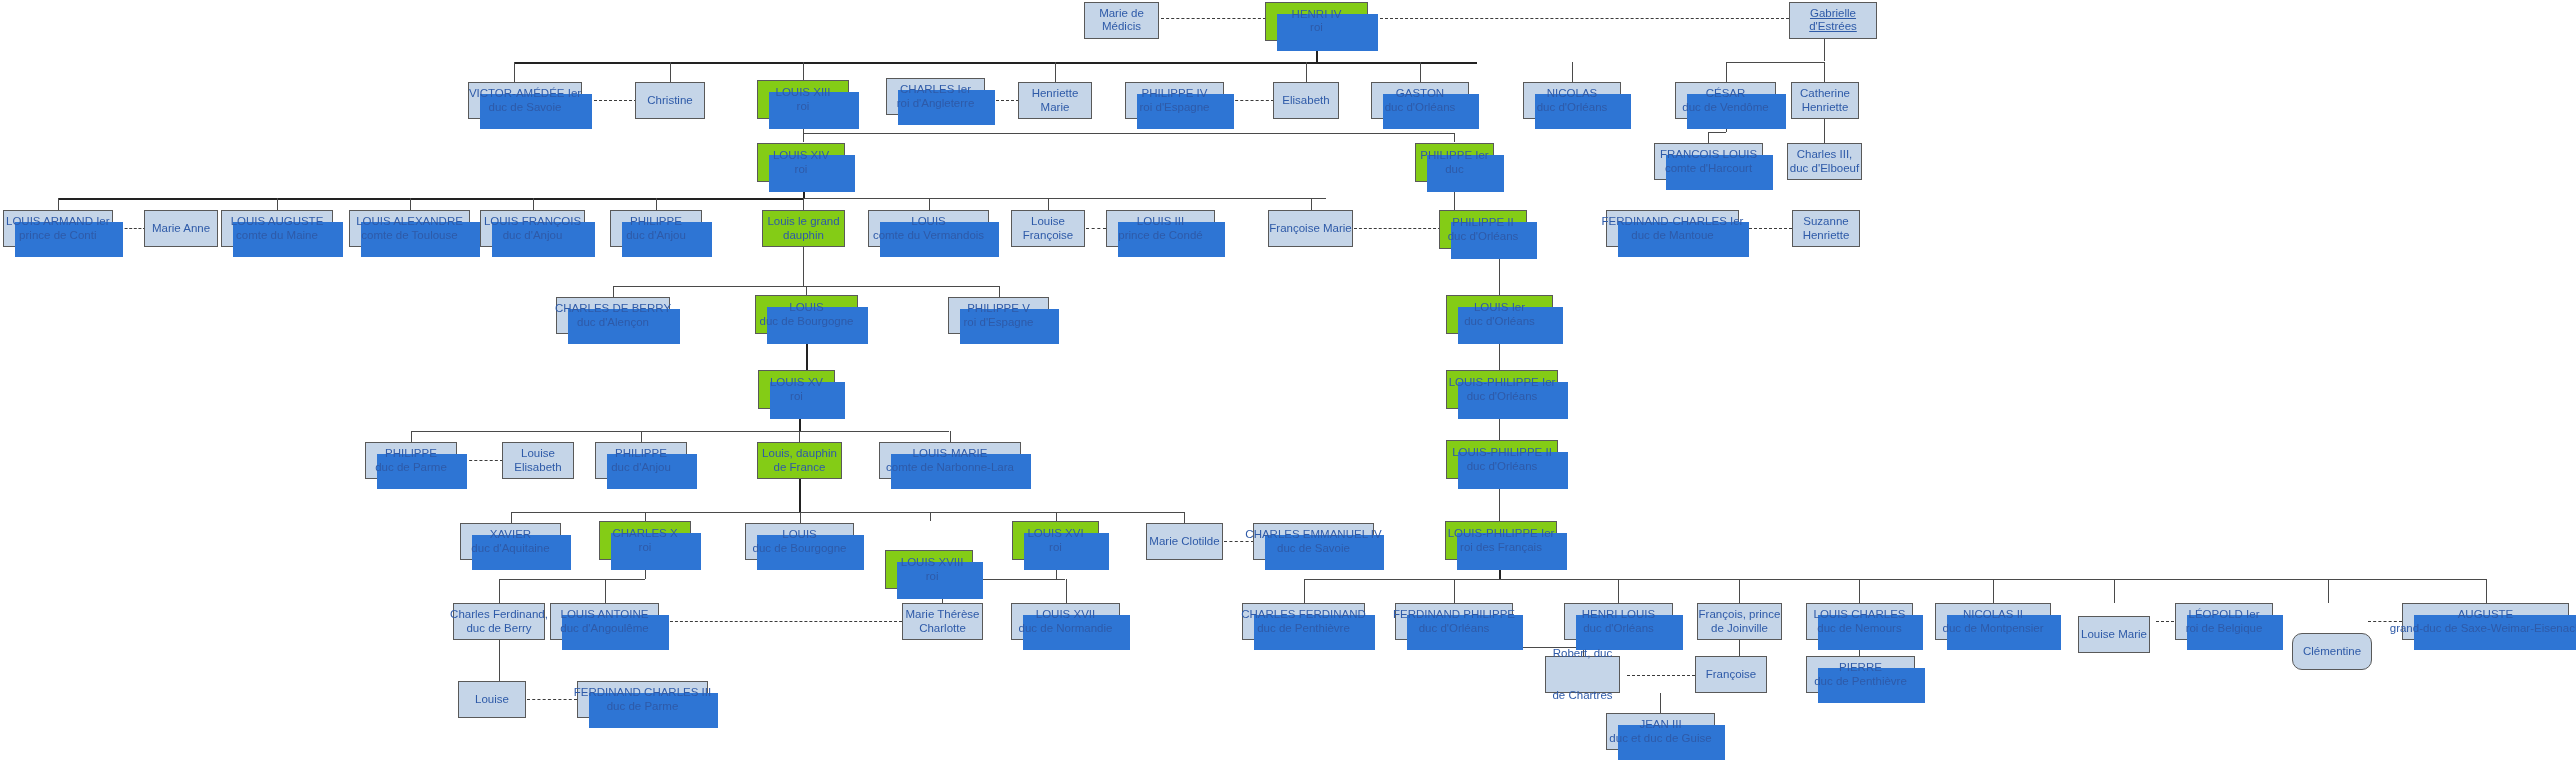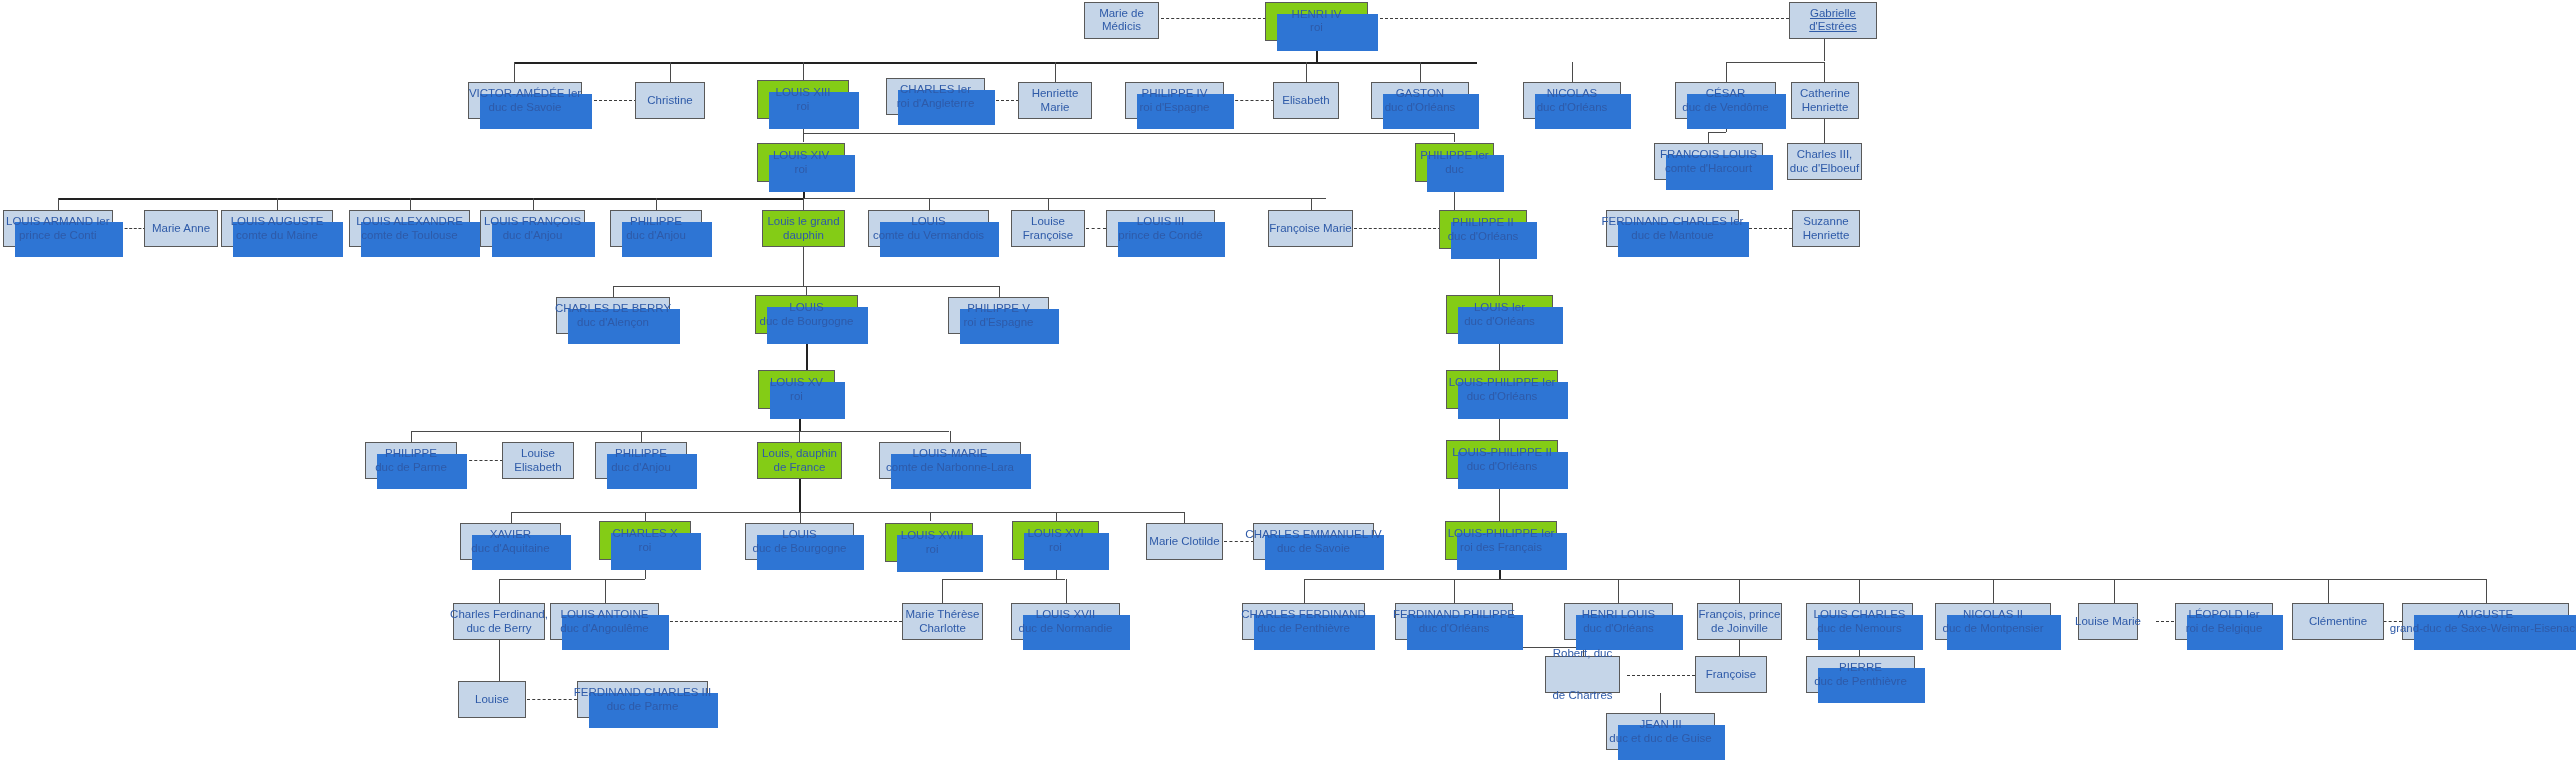--- a/index.html
+++ b/index.html
@@ -390,21 +390,21 @@
         <span class="l2">duc d'Aquitaine</span>
       </div>
       <div class="node peach" style="left: 599px; top: 521px; width: 92px; height: 39px;">
         <span class="l1">CHARLES X</span>
         <span class="l2">roi</span>
       </div>
       <div class="node blue" style="left: 745px; top: 523px; width: 109px; height: 37px;">
         <span class="l1">LOUIS</span>
         <span class="l2">duc de Bourgogne</span>
       </div>
-      <div class="node peach" style="left: 885px; top: 523px; width: 88px; height: 39px; padding-left: 8px;">
+      <div class="node peach" style="left: 885px; top: 550px; width: 88px; height: 39px; padding-left: 8px;">
         <span class="l1">LOUIS XVIII</span>
         <span class="l2">roi</span>
       </div>
       <div class="node peach" style="left: 1012px; top: 521px; width: 87px; height: 39px;">
         <span class="l1">LOUIS XVI</span>
         <span class="l2">roi</span>
       </div>
       <div class="node blue noshadow" style="left: 1146px; top: 523px; width: 77px; height: 37px;">
         <span class="l1">Marie Clotilde</span>
       </div>
@@ -449,28 +449,28 @@
         <span class="l2">de Joinville</span>
       </div>
       <div class="node blue" style="left: 1806px; top: 603px; width: 107px; height: 37px;">
         <span class="l1">LOUIS CHARLES</span>
         <span class="l2">duc de Nemours</span>
       </div>
       <div class="node blue" style="left: 1935px; top: 603px; width: 116px; height: 37px;">
         <span class="l1">NICOLAS II</span>
         <span class="l2">duc de Montpensier</span>
       </div>
-      <div class="node blue noshadow" style="left: 2078px; top: 603px; width: 60px; height: 37px;">
+      <div class="node blue noshadow" style="left: 2078px; top: 616px; width: 72px; height: 37px;">
         <span class="l1">Louise Marie</span>
       </div>
       <div class="node blue" style="left: 2175px; top: 603px; width: 98px; height: 37px;">
         <span class="l1">LÉOPOLD Ier</span>
         <span class="l2">roi de Belgique</span>
       </div>
-      <div class="node blue noshadow" style="left: 2292px; top: 603px; width: 92px; height: 37px;">
+      <div class="node blue noshadow" style="left: 2292px; top: 633px; width: 80px; height: 37px; border-radius: 10px;">
         <span class="l1">Clémentine</span>
       </div>
       <div class="node blue" style="left: 2402px; top: 603px; width: 167px; height: 37px;">
         <span class="l1">AUGUSTE</span>
         <span class="l2">grand-duc de Saxe-Weimar-Eisenach</span>
       </div>
       <div class="node blue noshadow" style="left: 1545px; top: 656px; width: 75px; height: 37px; gap: 28px;">
         <span class="l1">Robert, duc</span>
         <span class="l2">de Chartres</span>
       </div>

